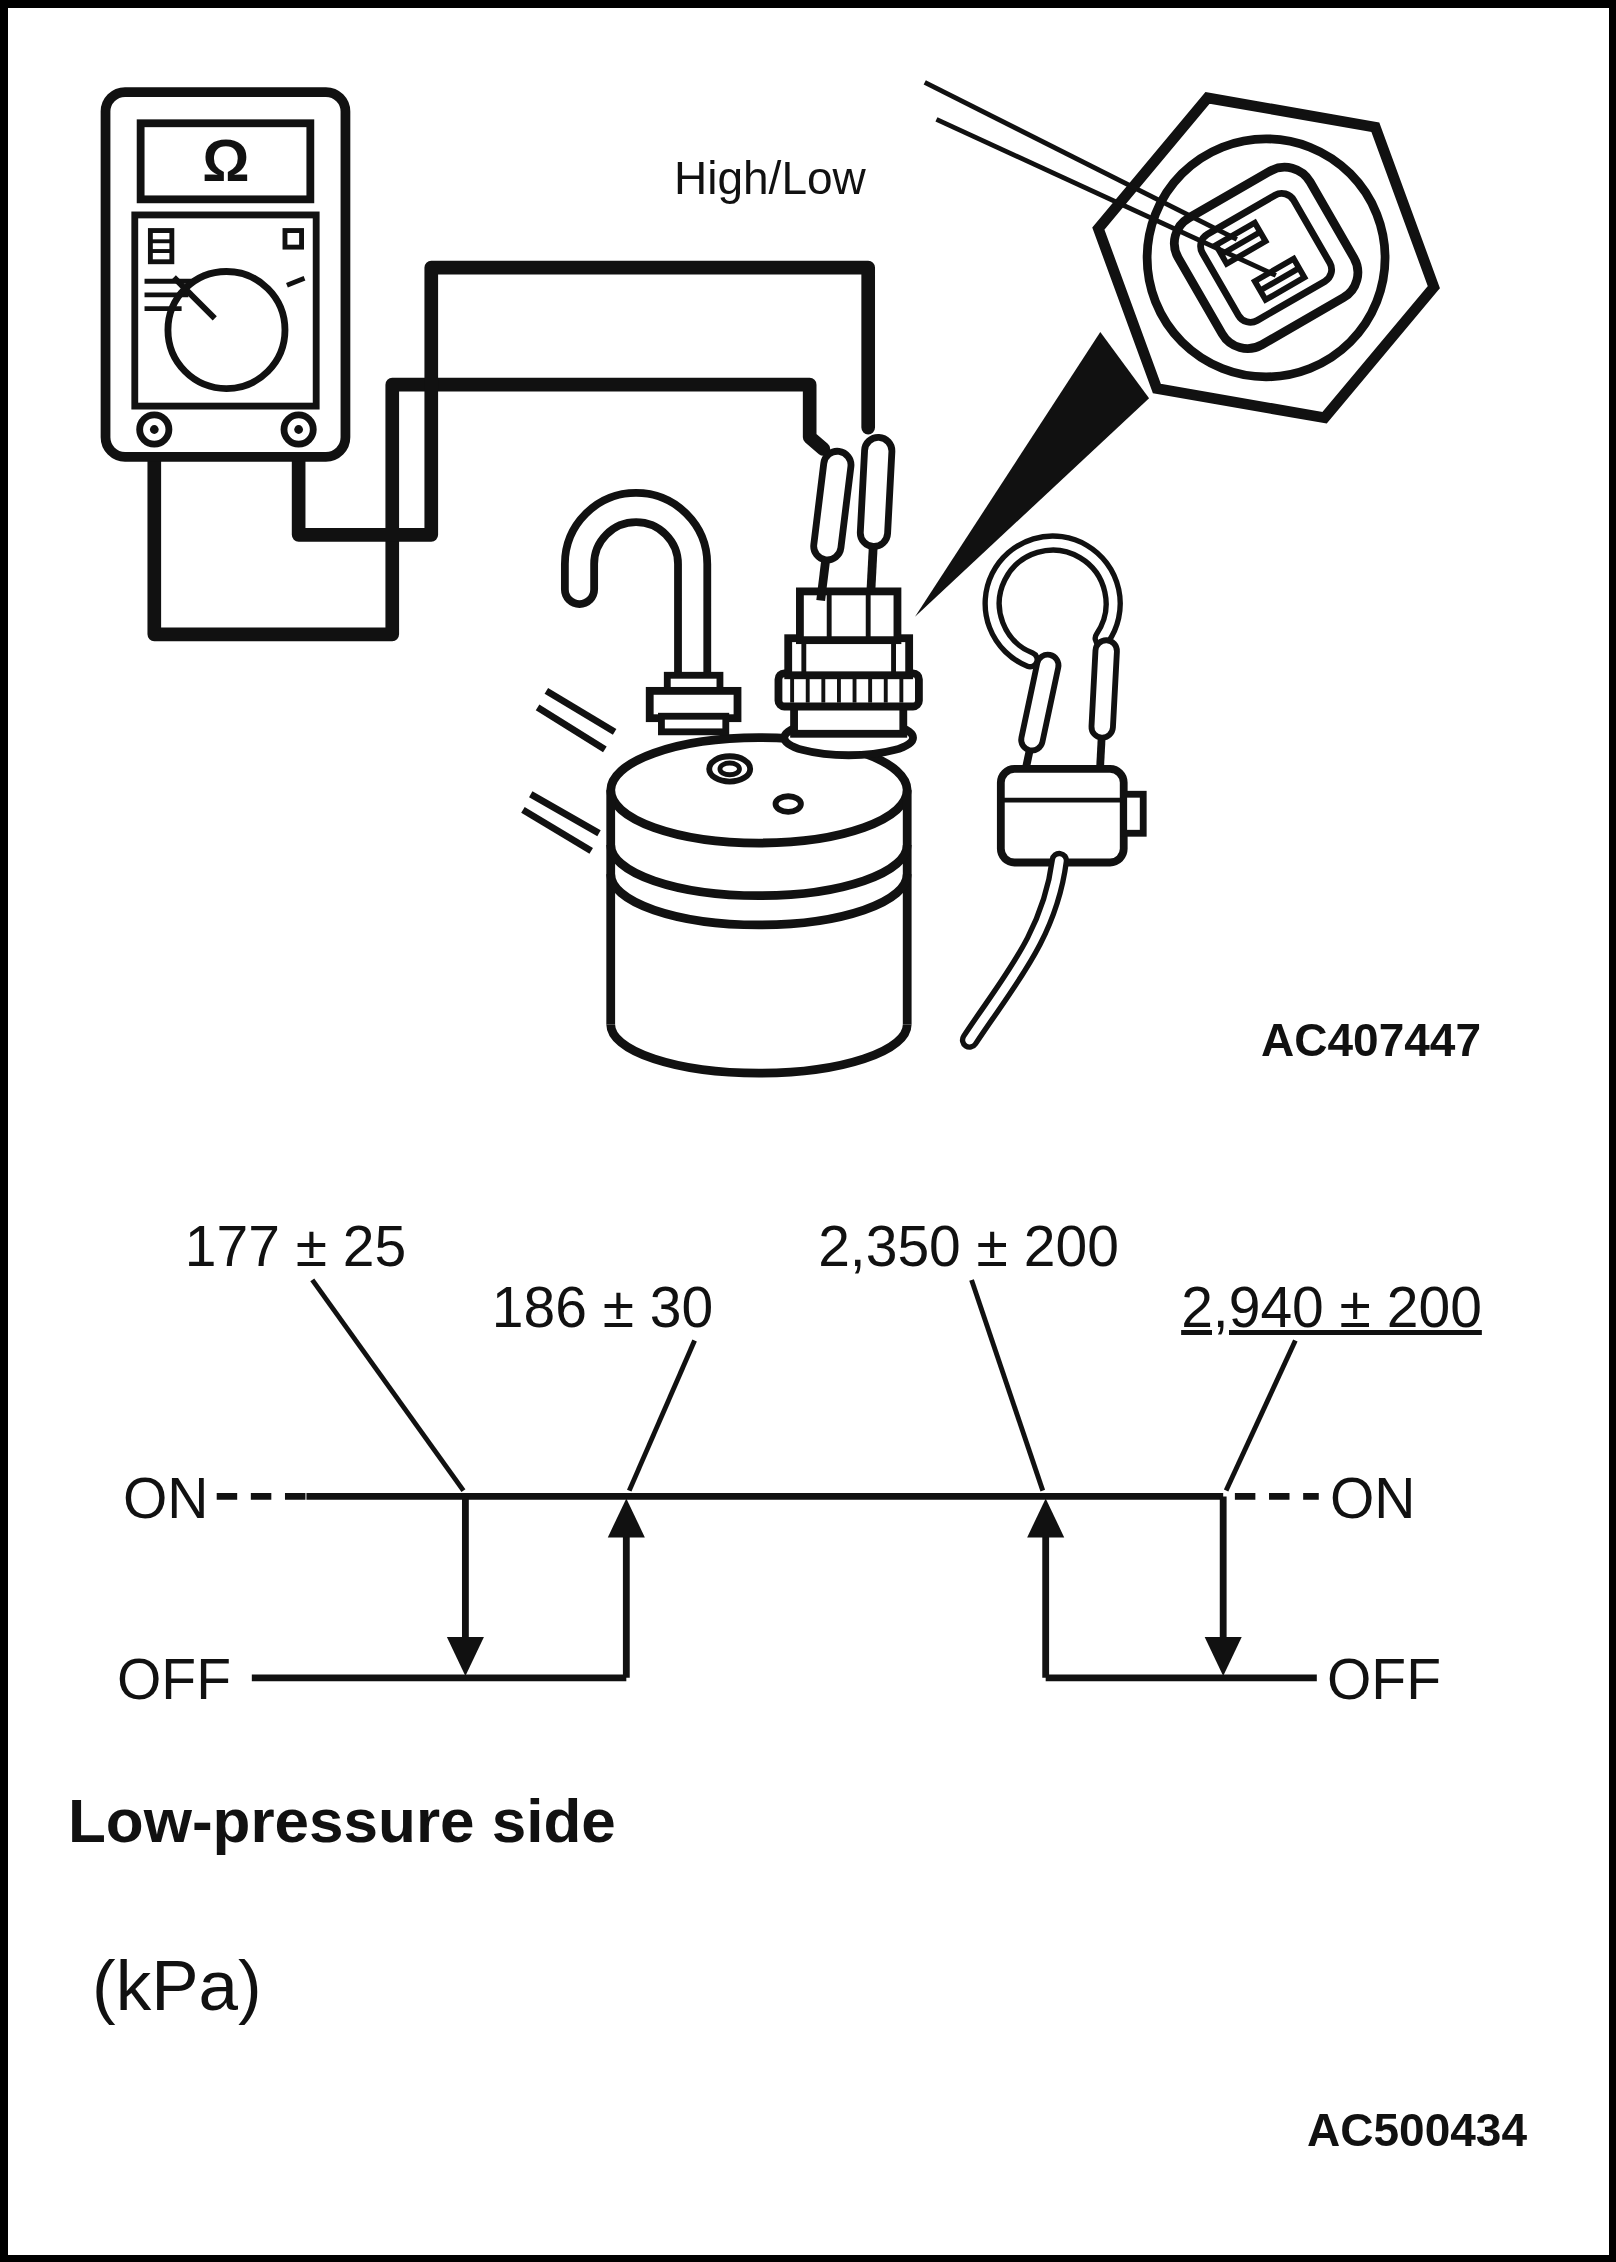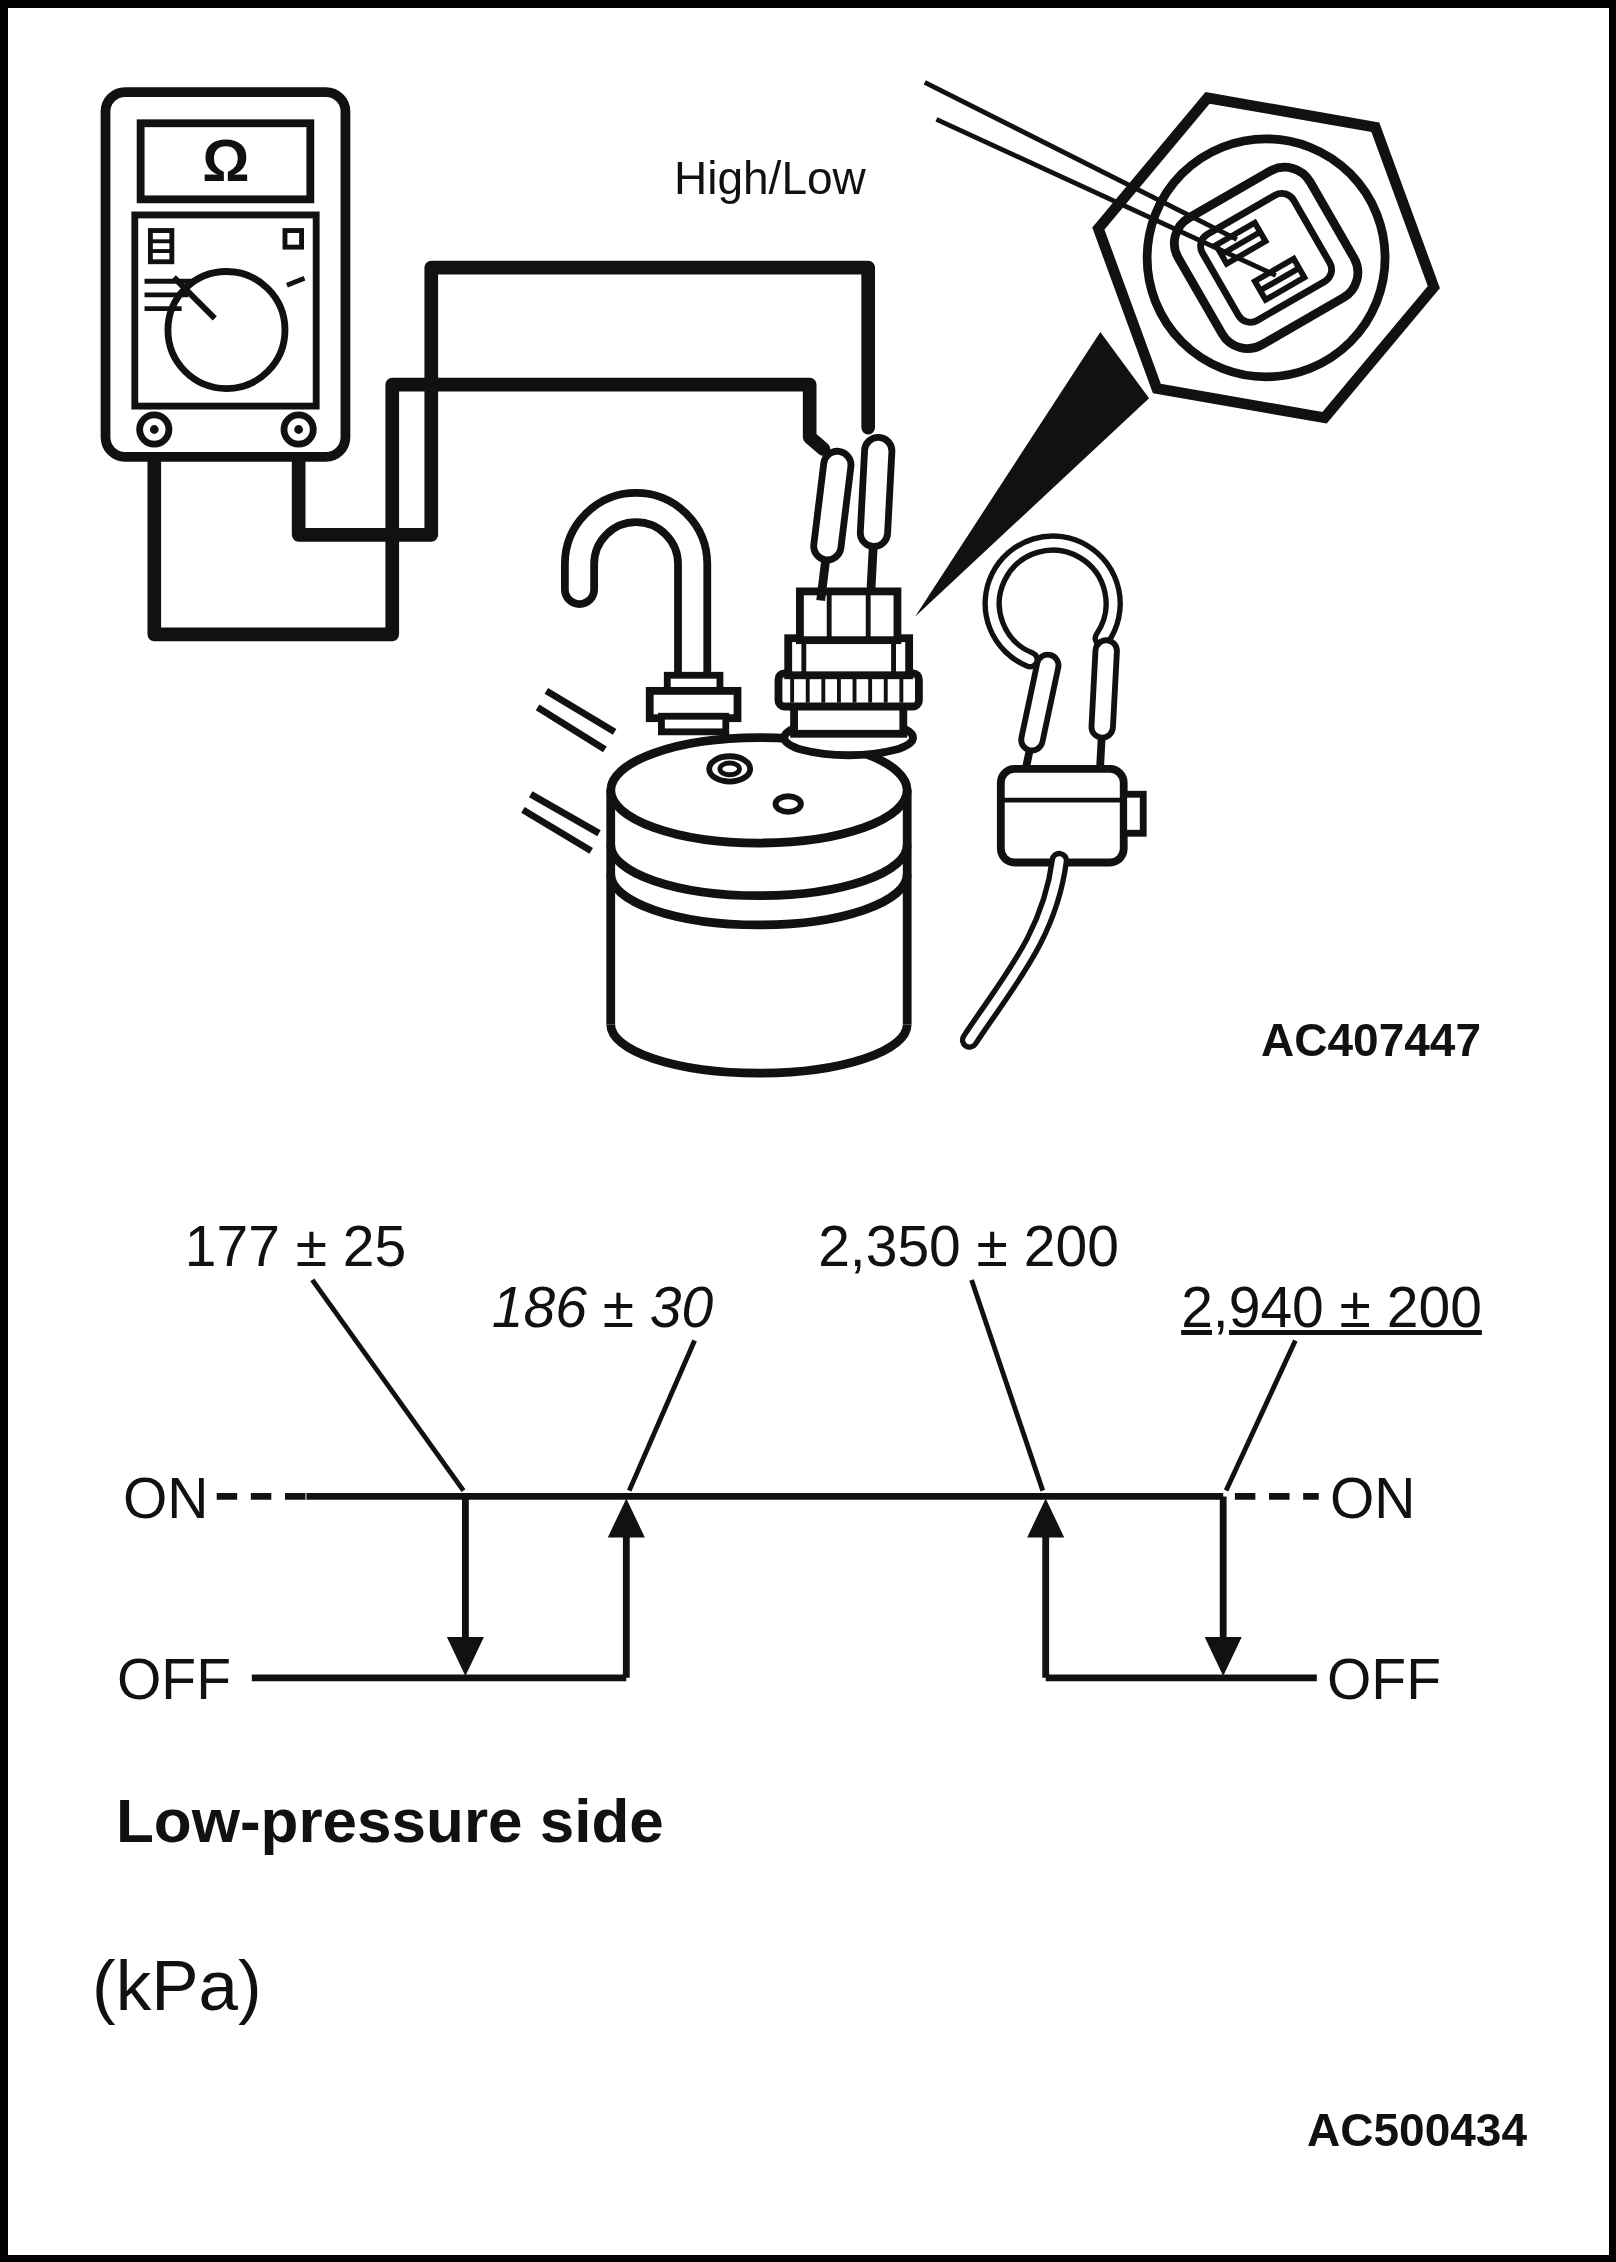--- a/index.html
+++ b/index.html
@@ -191,35 +191,35 @@
   <div class="t omega" style="left:133px; top:115px; width:170px; height:76px;">Ω</div>
 
   <div class="t callout" style="left:666px; top:19px;">
     <div>High/Low</div>
   </div>
 
   <div class="t code" style="left:1073px; top:1005px; width:400px;">AC407447</div>
 
   <div class="t val" style="left:146px; top:1205px; width:283px;">177 ± 25</div>
 
-  <div class="t val" style="left:458px; top:1266px; width:273px;font-style:italic;">186 ± 30</div>
+  <div class="t val" style="left:458px; top:1266px; width:273px;">186 ± 30</div>
 
   <div class="t val" style="left:775px; top:1205px; width:371px;">2,350 ± 200</div>
 
   <div class="t val" style="left:1126px; top:1266px; width:395px;text-decoration:underline;">2,940 ± 200</div>
 
   <div class="t state" style="left:115px; top:1457px;">ON</div>
 
   <div class="t state" style="left:109px; top:1638px;">OFF</div>
 
   <div class="t state" style="left:1322px; top:1457px;">ON</div>
 
   <div class="t state" style="left:1319px; top:1638px;">OFF</div>
 
-  <div class="t side" style="left:60px; top:1777px;margin-left:48px;">Low-pressure side</div>
+  <div class="t side" style="left:60px; top:1777px;">Low-pressure side</div>
 
 
   <div class="t unit" style="left:84px; top:1937px;">(kPa)</div>
 
   <div class="t code" style="left:975px; top:2073px; width:544px;margin-top:22px;">AC500434</div>
 
 
 </div>
 
 

